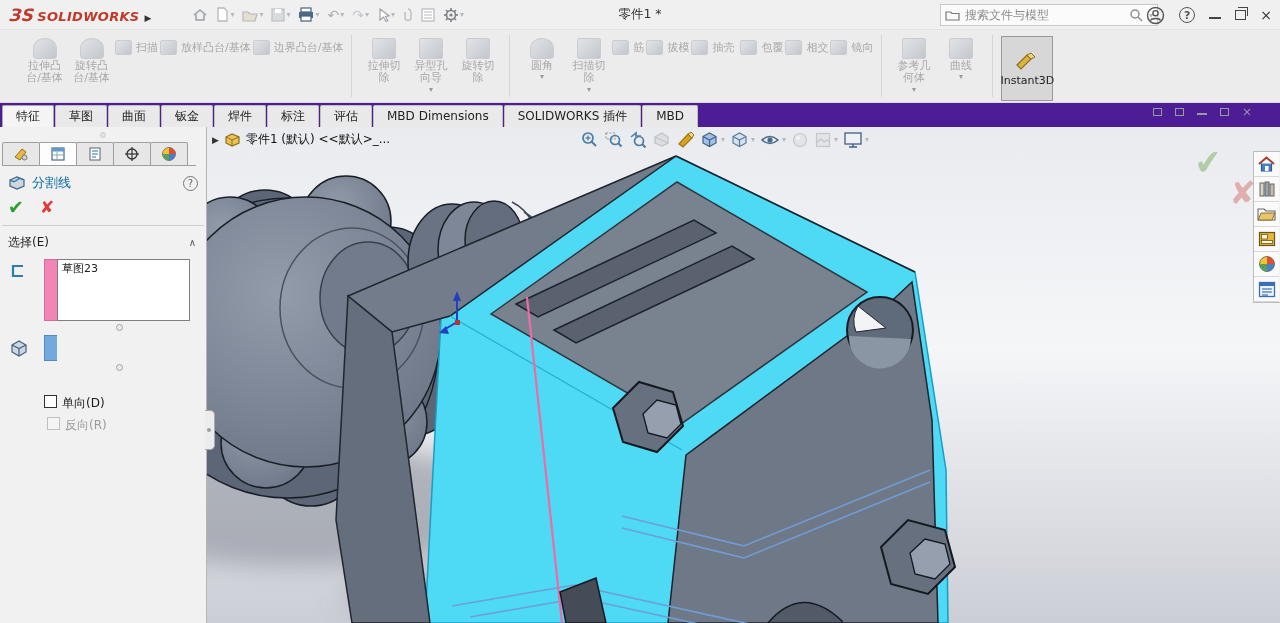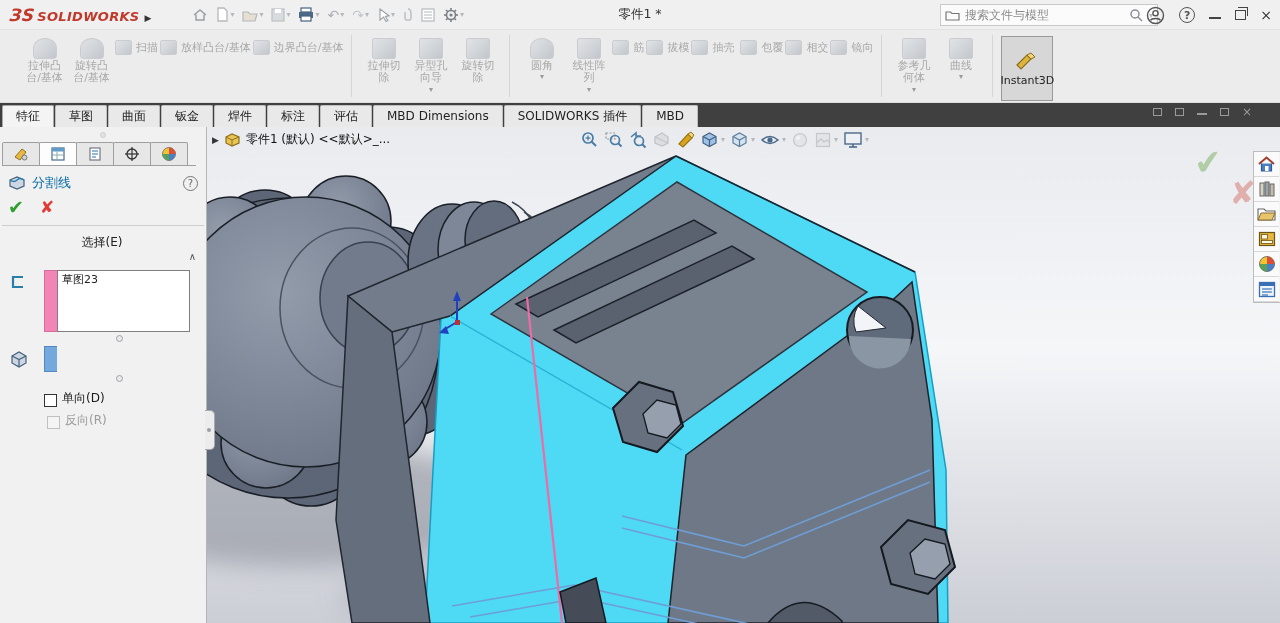--- a/index.html
+++ b/index.html
@@ -42,21 +42,21 @@
   .gi { width:17px; height:15px; border:1px solid #c2c5c9; border-radius:2px;
     background:linear-gradient(135deg,#dfe2e6,#b9bec5); opacity:.8; flex:0 0 auto; }
   .gi.big { width:24px; height:21px; }
   .gi.round { border-radius:50% 50% 4px 4px; }
   .ddb { font-size:8px; color:#9a9a9a; line-height:1; }
   .instant { width:52px; height:65px; margin-top:1px; background:#d7d7d7; border:1px solid #999;
     display:flex; flex-direction:column; align-items:center; justify-content:center; gap:3px;
     font-size:11px; color:#222; }
 
   
-  .tabrow { height:24px; background:#404040; display:flex; align-items:flex-end; padding-left:2px; position:relative; }
+  .tabrow { height:24px; background:#4c1d95; display:flex; align-items:flex-end; padding-left:2px; position:relative; }
   .cmtab { height:22px; line-height:20px; padding:0 13px; margin-right:1px; background:#e9e9e9;
     border:1px solid #c0c0c0; border-bottom:none; border-radius:2px 2px 0 0; font-size:12px; color:#222; white-space:nowrap; }
   .cmtab.active { background:#f4f4f4; border-color:#a9a9a9; }
   .docwin-controls { position:absolute; right:28px; top:3px; display:flex; align-items:center; gap:13px; color:#8a8a8a; }
   .dw-sq { width:9px; height:8px; border:1.4px solid #9a9a9a; }
   .dw-min { width:10px; border-bottom:2px solid #9a9a9a; height:6px; }
   .dw-x { font-size:12px; line-height:1; color:#9a9a9a; }
 
   
   .main { display:flex; height:496px; }
@@ -69,31 +69,31 @@
     background:#e7e7e7; display:flex; align-items:center; justify-content:center; border-radius:2px 2px 0 0; }
   .pmtab.active { background:#fdfdfd; }
   .pm-header { display:flex; align-items:center; gap:6px; padding:8px 8px 4px 8px; }
   .pm-title { font-size:13px; color:#0369a1; flex:1; }
   .pm-help { width:15px; height:15px; border:1.3px solid #777; border-radius:50%; color:#666; font-size:10px;
     display:flex; align-items:center; justify-content:center; }
   .pm-okcancel { display:flex; gap:16px; padding:2px 0 8px 8px; align-items:center; }
   .ok-check { color:#2ca02c; font-size:19px; font-weight:bold; line-height:1; }
   .cancel-x { color:#e03c36; font-size:17px; font-weight:bold; line-height:1; }
   .pm-div { height:1px; background:#cfcfcf; margin:0 2px; }
-  .grp-head { display:flex; align-items:center; padding:8px 10px 4px 8px; color:#222; font-size:12px;flex-direction:column; }
+  .grp-head { display:flex; align-items:center; padding:8px 10px 4px 8px; color:#222; font-size:12px; }
   .grp-head .chev { margin-left:auto; color:#555; font-size:10px; }
   .selrow { display:flex; margin:4px 16px 0 8px; align-items:stretch; }
   .selico { width:36px; padding-top:3px; }
   .colorbar { width:13px; flex:0 0 auto; }
   .bar-pink { background:#f285b6; border:1px solid #d26d9c; border-right:none; }
   .bar-blue { background:#74a9de; border:1px solid #5588c0; border-right:none; }
   .listbox { flex:1; border:1px solid #7f7f7f; background:#fff; font-size:11px; padding:2px 4px; line-height:14px; overflow:hidden; }
   .listbox.faces { background:#cfe3f7; border-color:#4f81bd; }
   .resize-dot { width:7px; height:7px; border:1px solid #9fa4aa; border-radius:50%; background:#e9e9e9; margin:3px 0 0 116px; }
-  .chkrow { display:flex; align-items:flex-end; gap:5px; margin:8px 0 0 44px; font-size:12px; color:#1a1a1a; }
+  .chkrow { display:flex; align-items:flex-start; gap:5px; margin:24px 0 0 44px; font-size:12px; color:#1a1a1a; }
   .chkrow.disabled { color:#9b9b9b; margin-top:5px; margin-left:47px; }
   .chk { width:13px; height:13px; border:1px solid #333; background:#fff; flex:0 0 auto; }
   .chkrow.disabled .chk { border-color:#c0c0c0; background:#f4f4f4; }
   .pm-splitter { position:absolute; right:-9px; top:283px; width:10px; height:40px; background:#ececec;
     border:1px solid #a9a9a9; border-left:none; border-radius:0 5px 5px 0; z-index:6; }
   .pm-splitter:after { content:""; position:absolute; left:2px; top:17px; width:4px; height:4px; border-radius:50%; background:#9aa0a6; }
 
   
   .viewport { flex:1; position:relative; overflow:hidden; }
   .model-svg { position:absolute; inset:0; width:100%; height:100%; }
@@ -264,21 +264,21 @@
   </div>
   <div class="rsep"></div>
   <div class="rgroup">
     <div class="rbig">
         <span class="gi big round"></span>
         <span class="lbl">圆角</span>
         <span class="ddb">▾</span>
       </div>
     <div class="rbig">
         <span class="gi big"></span>
-        <span class="lbl">线性阵列</span>
+        <span class="lbl">扫描切除</span>
         <span class="ddb">▾</span>
       </div>
     <div class="rstack">
       <div class="srow">
           <span class="gi"></span>
           <span>筋</span>
         </div>
       <div class="srow">
           <span class="gi"></span>
           <span>拔模</span>

